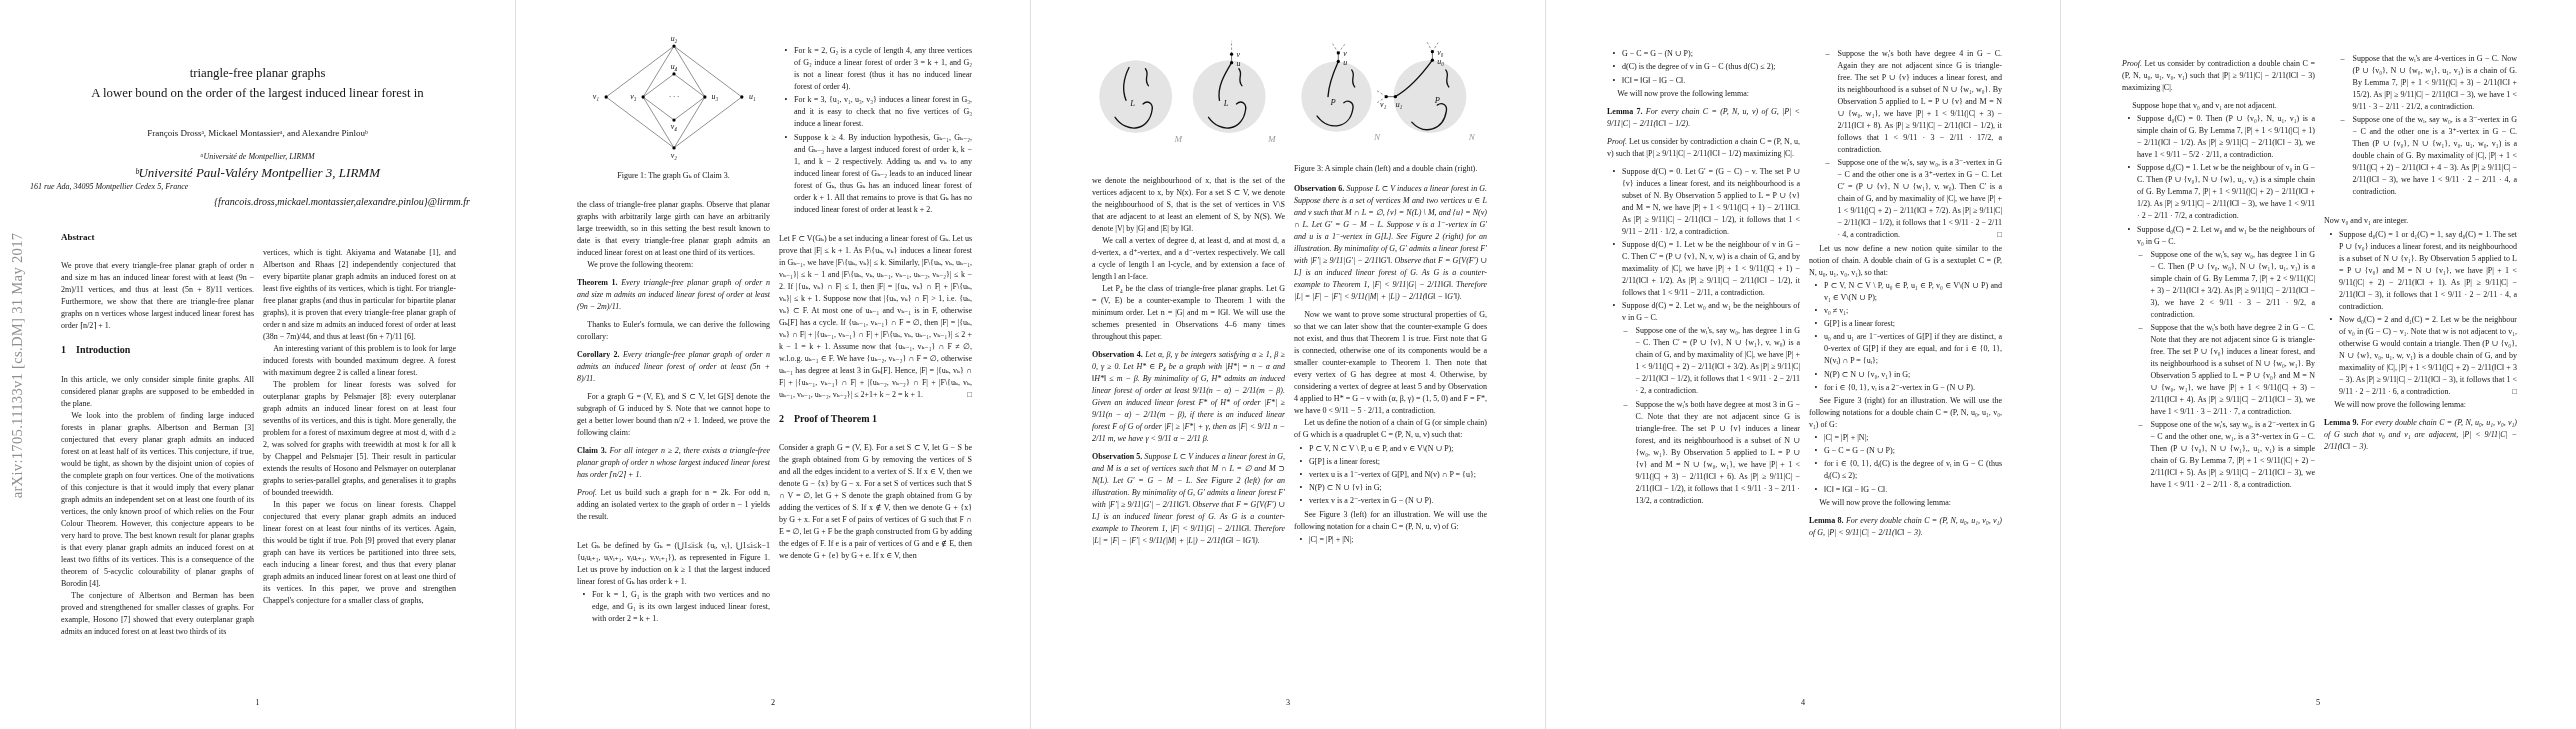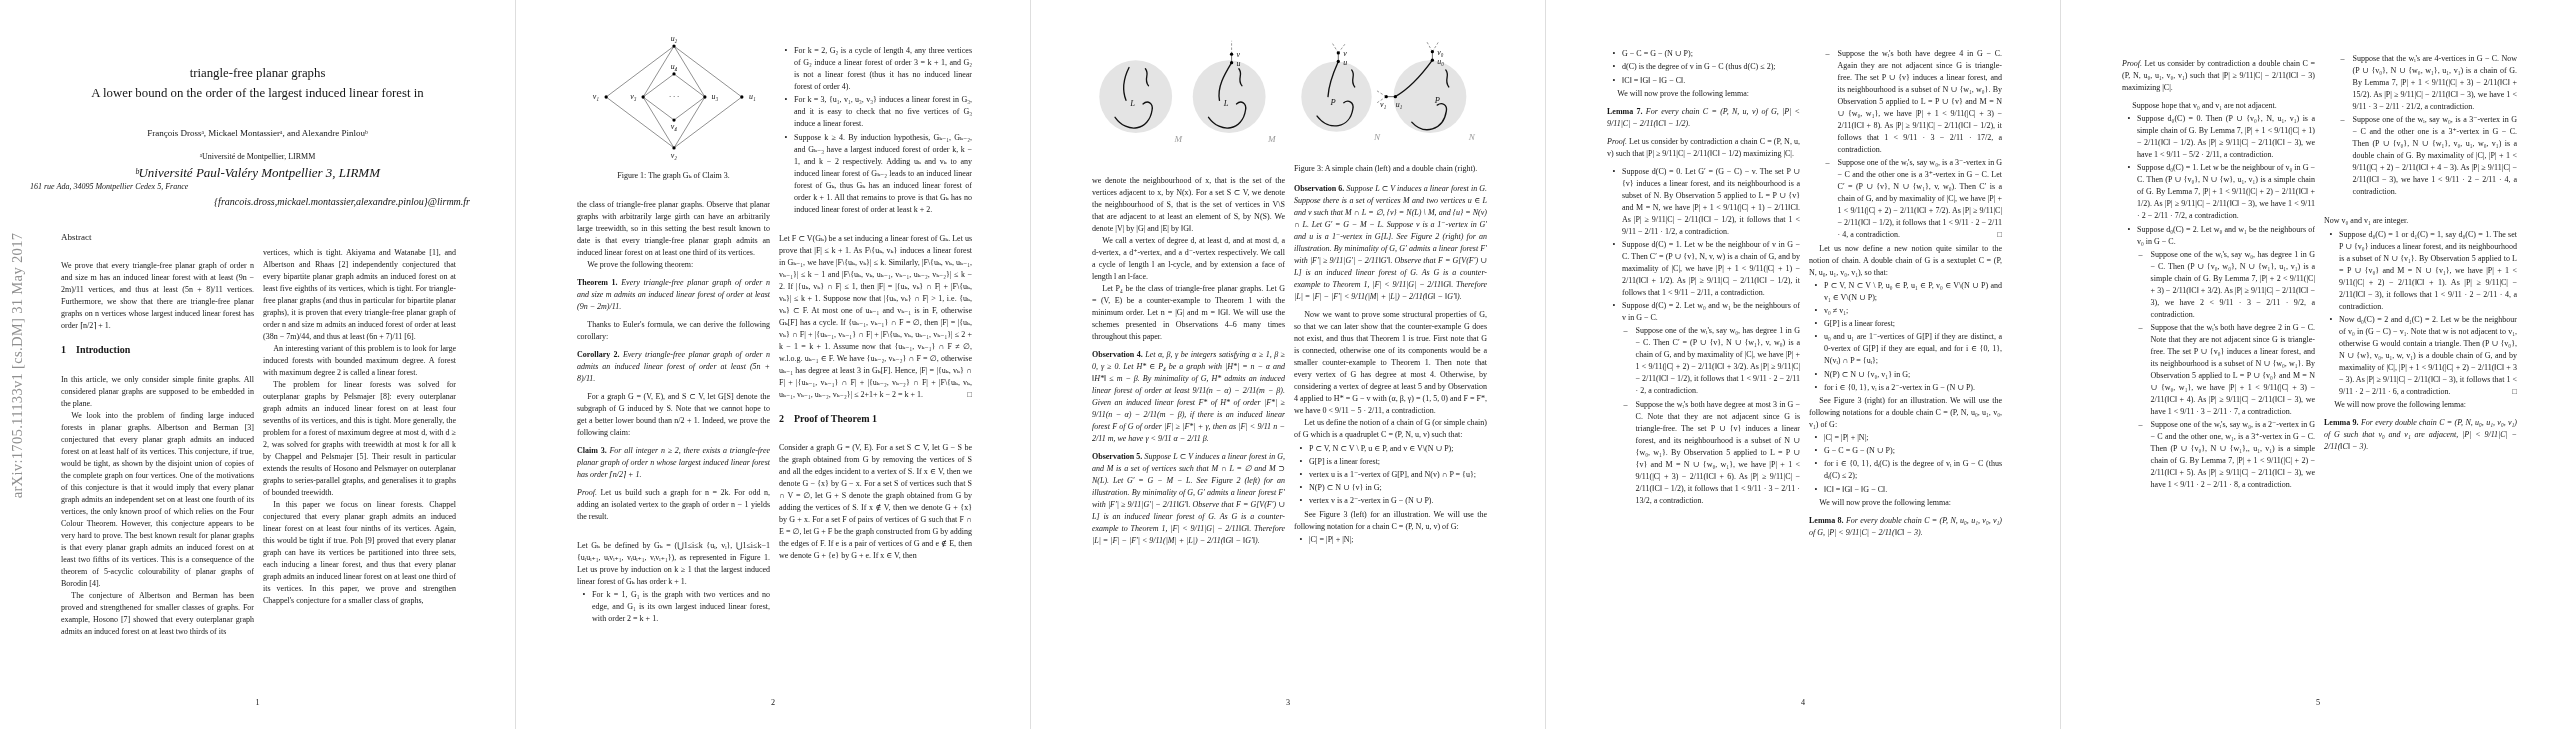--- a/index.html
+++ b/index.html
@@ -13,21 +13,21 @@
   .arxiv-banner { position:absolute; left:3.6px; top:61px; height:608px; width:29px;
                   display:flex; align-items:center; justify-content:center; }
   .arxiv-banner span { transform:rotate(-90deg); white-space:nowrap;
                   font-size:14.6px; color:#8f8f8f; letter-spacing:0.3px; }
 
   
   .title   { position:absolute; top:63px; left:45px; width:425px; text-align:center;
              font-size:12.8px; line-height:20px; }
   .authors { position:absolute; top:128px; left:45px; width:425px; text-align:center; font-size:9px; }
   .affil-a { position:absolute; top:152px; left:45px; width:425px; text-align:center;
-             font-size:8px; }
+             font-style:italic; font-size:8px; }
   .affil-b { position:absolute; top:165px; left:45px; width:425px; text-align:center;
              font-style:italic; font-size:13px; }
   .addr    { position:absolute; top:182px; left:30px; width:425px; 
              font-style:italic; font-size:8px; }
   .email   { position:absolute; top:196px; left:45px; width:425px; text-align:right;
              font-style:italic; font-size:10px; }
 
   
   .col { position:absolute; width:193px; font-size:8px; line-height:12px;
          text-align:justify; overflow:hidden; }
@@ -38,21 +38,21 @@
   .p2r { top:44px;  height:644px; }
   .p3  { top:32px;  height:656px; }
   .p4  { top:47px;  height:640px; }
   .p5  { top:52px;  height:635px; }
 
   
   .blk { margin:0; }
   .blk.p  { text-indent:10.3px; }
   .blk.pn { text-indent:0;margin-top:17px; }
   .blk.h    { font-weight:bold; font-size:10px; line-height:13.4px; margin:11px 0 6px; text-align:left; text-indent:0; }
-  .blk.habs { font-weight:normal; font-size:9px;  margin:1.2px 0 6px; text-align:left; text-indent:0; }
+  .blk.habs { font-weight:bold; font-size:9px;  margin:1.2px 0 6px; text-align:left; text-indent:0; }
   .blk.thm   { margin:6px 0; font-style:italic; }
   .blk.thm .lbl   { font-style:normal; font-weight:bold; }
   .blk.proof { margin:6px 0; }
   .blk.proof .lbl { font-style:italic; }
   .blk.b { position:relative; padding-left:15px; margin:1.2px 0; }
   .blk.d { position:relative; padding-left:28.6px; margin:1.2px 0; }
   .blk.b > .marker { position:absolute; left:5.5px; }
   .blk.d > .marker { position:absolute; left:16.4px; }
   .qed { float:right; margin-left:3.6px; }
 

